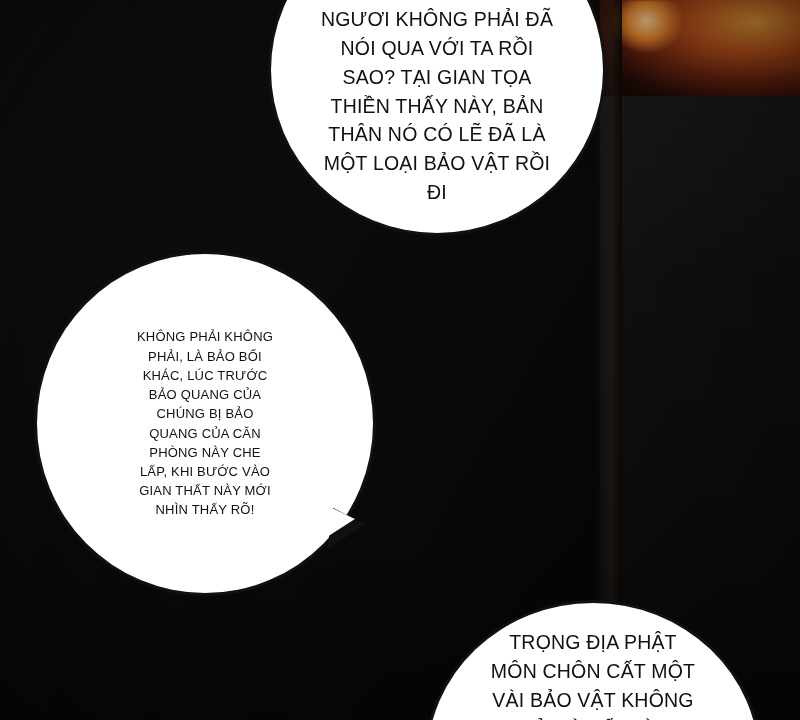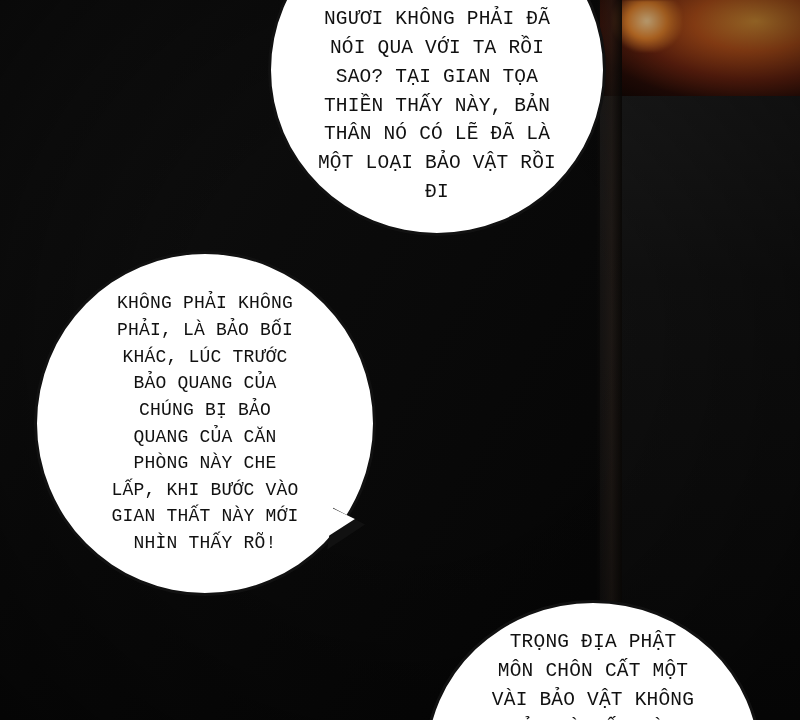--- a/index.html
+++ b/index.html
@@ -6,21 +6,21 @@
     margin: 0;
     padding: 0;
     background: #000;
   }
   #page {
     position: relative;
     width: 800px;
     height: 720px;
     background: #0a0a0a;
     overflow: hidden;
-    font-family: Liberation Mono, monospace;
+    font-family: Liberation Sans, sans-serif;
   }
 
   
   .bg-base {
     position: absolute;
     inset: 0;
     background: #090909;
   }
   .bg-dark-left {
     position: absolute;
@@ -103,21 +103,21 @@
   }
   #bubble-1 .txt { font-size: 19.5px; padding-top: 72px; }
 
   
   #bubble-2 {
     left: 34px;
     top: 251px;
     width: 342px;
     height: 345px;
   }
-  #bubble-2 .txt { font-size: 18px; }
+  #bubble-2 .txt { font-size: 13px; }
   
   .tail-2 {
     position: absolute;
     left: 330px;
     top: 510px;
     width: 0;
     height: 0;
     border-left: 34px solid #111111;
     border-top: 12px solid transparent;
     border-bottom: 30px solid transparent;

